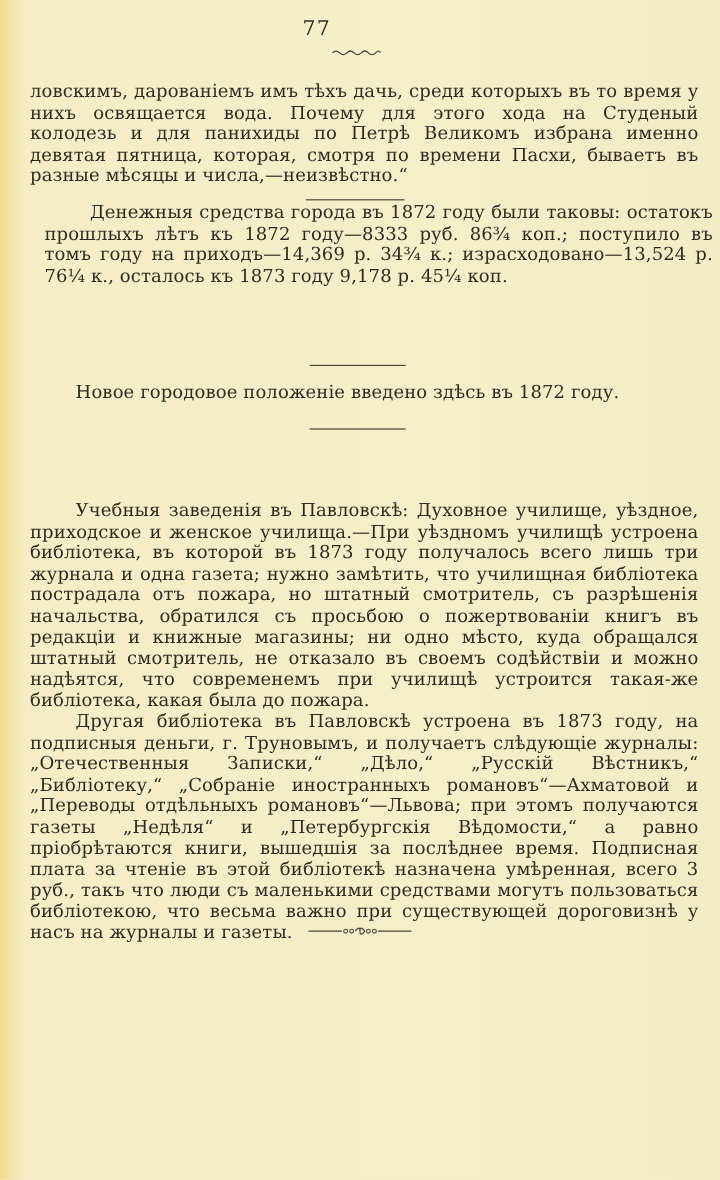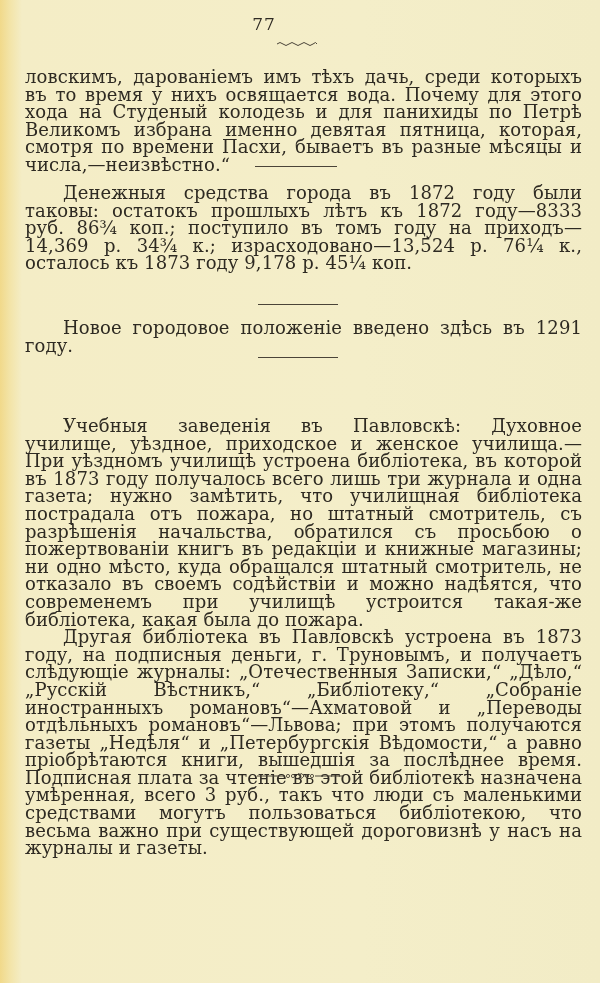--- a/index.html
+++ b/index.html
@@ -16,21 +16,21 @@
     }
     .page-number {
       position: absolute; left: 0; width: 528px; top: 14px; text-align: center;
       font-size: 17px; letter-spacing: 1px; color: #2f2b24;
     }
     .page-number-flourish {
       position: absolute; left: 276px; top: 41px; width: 42px; height: 6px;
     }
     .text-block {
       position: absolute; left: 25px; width: 557px;
-      font-size: 18px; line-height: 17.6px; text-align: justify;
+      font-size: 15px; line-height: 17.6px; text-align: justify;
       letter-spacing: 0.1px;
     }
     .text-block p { margin: 0; }
     .indent { text-indent: 38px; }
     .rule {
       position: absolute; height: 1px; background: #4a4438;
     }
     .ornament {
       position: absolute; left: 255px; top: 771px; width: 90px; height: 10px;
     }
@@ -44,28 +44,28 @@
   <svg class="page-number-flourish" viewBox="0 0 42 6">
     <path d="M1 3 Q4 0 7 3 T13 3 T19 3 T25 3 T31 3 T37 3 T41 3" fill="none" stroke="#4a4438" stroke-width="1"></path>
   </svg>
 
   <div class="text-block" style="top:68px;">
     <p>ловскимъ, дарованіемъ имъ тѣхъ дачь, среди которыхъ въ то время у нихъ освящается вода. Почему для этого хода на Студеный колодезь и для панихиды по Петрѣ Великомъ избрана именно девятая пятница, которая, смотря по времени Пасхи, бываетъ въ разные мѣсяцы и числа,—неизвѣстно.“</p>
   </div>
 
   <div class="rule" style="left:255px; top:166px; width:82px;"></div>
 
-  <div class="text-block" style="top:184px;">
+  <div class="text-block" style="top:169px;margin-left:12px;">
     <p class="indent">Денежныя средства города въ 1872 году были таковы: остатокъ прошлыхъ лѣтъ къ 1872 году—8333 руб. 86¾ коп.; поступило въ томъ году на приходъ—14,369 р. 34¾ к.; израсходовано—13,524 р. 76¼ к., осталось къ 1873 году 9,178 р. 45¼ коп.</p>
   </div>
 
   <div class="rule" style="left:258px; top:304px; width:80px;"></div>
 
   <div class="text-block" style="top:319px;">
-    <p class="indent">Новое городовое положеніе введено здѣсь въ 1291 году.</p>
+    <p class="indent">Новое городовое положеніе введено здѣсь въ 1872 году.</p>
   </div>
 
   <div class="rule" style="left:258px; top:357px; width:80px;"></div>
 
   <div class="text-block" style="top:373px;margin-top:44px;">
     <p class="indent">Учебныя заведенія въ Павловскѣ: Духовное училище, уѣздное, приходское и женское училища.—При уѣздномъ училищѣ устроена библіотека, въ которой въ 1873 году получалось всего лишь три журнала и одна газета; нужно замѣтить, что училищная библіотека пострадала отъ пожара, но штатный смотритель, съ разрѣшенія начальства, обратился съ просьбою о пожертвованіи книгъ въ редакціи и книжные магазины; ни одно мѣсто, куда обращался штатный смотритель, не отказало въ своемъ содѣйствіи и можно надѣятся, что современемъ при училищѣ устроится такая-же библіотека, какая была до пожара.</p>
     <p class="indent">Другая библіотека въ Павловскѣ устроена въ 1873 году, на подписныя деньги, г. Труновымъ, и получаетъ слѣдующіе журналы: „Отечественныя Записки,“ „Дѣло,“ „Русскій Вѣстникъ,“ „Библіотеку,“ „Собраніе иностранныхъ романовъ“—Ахматовой и „Переводы отдѣльныхъ романовъ“—Львова; при этомъ получаются газеты „Недѣля“ и „Петербургскія Вѣдомости,“ а равно пріобрѣтаются книги, вышедшія за послѣднее время. Подписная плата за чтеніе въ этой библіотекѣ назначена умѣренная, всего 3 руб., такъ что люди съ маленькими средствами могутъ пользоваться библіотекою, что весьма важно при существующей дороговизнѣ у насъ на журналы и газеты.</p>
   </div>
 
   <svg class="ornament" viewBox="0 0 90 10">

